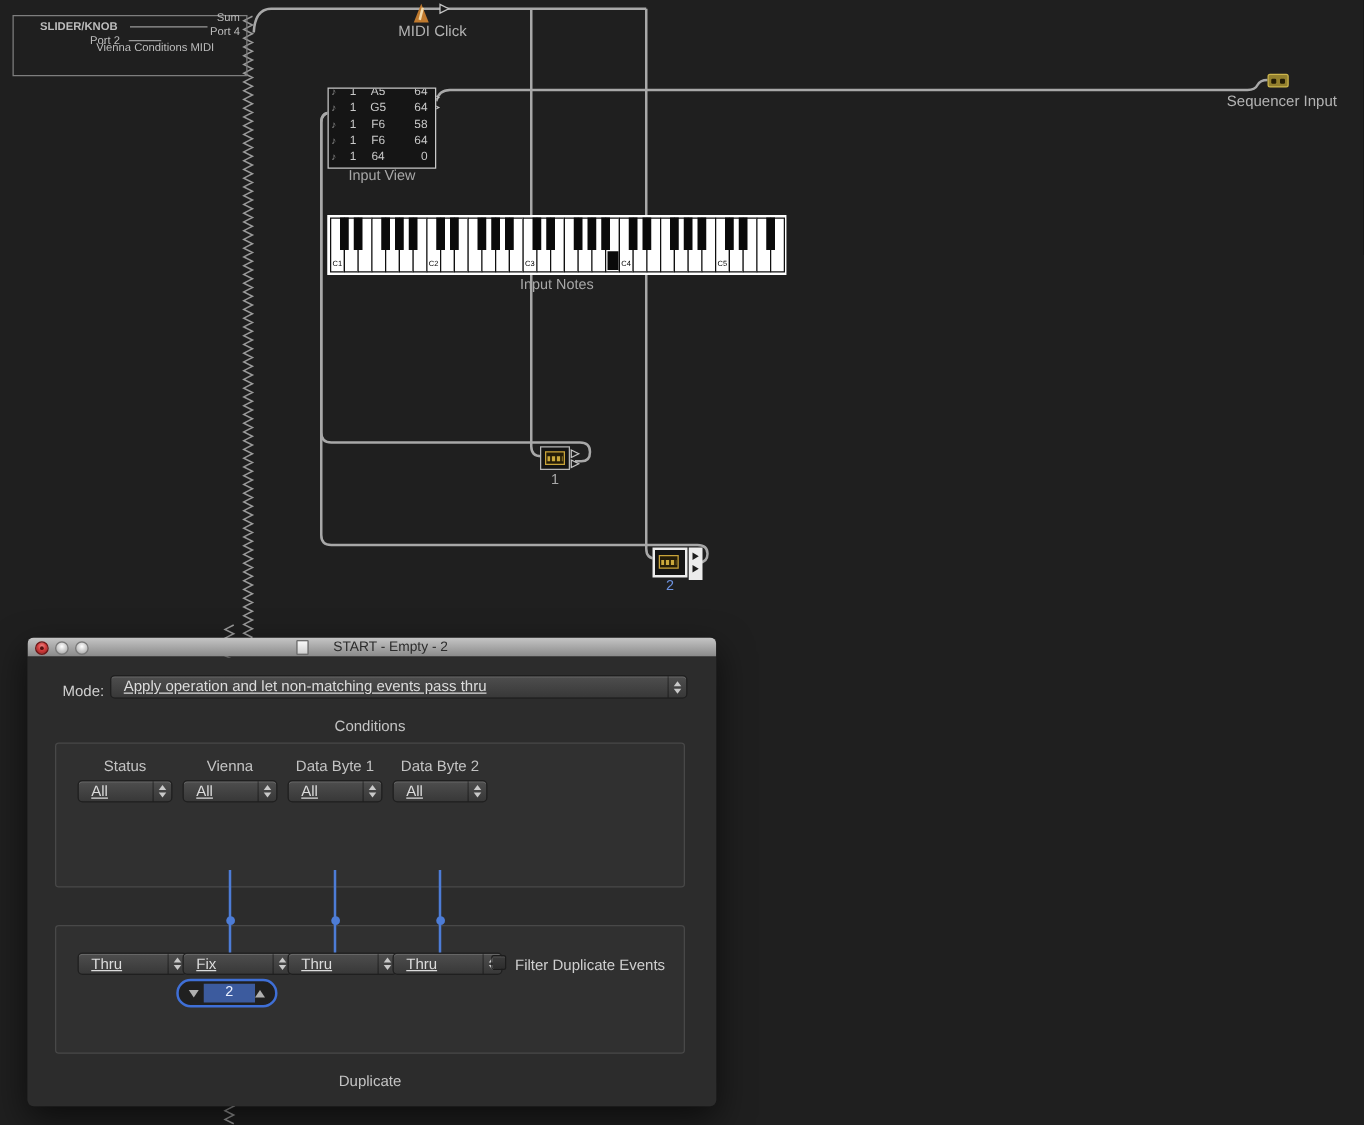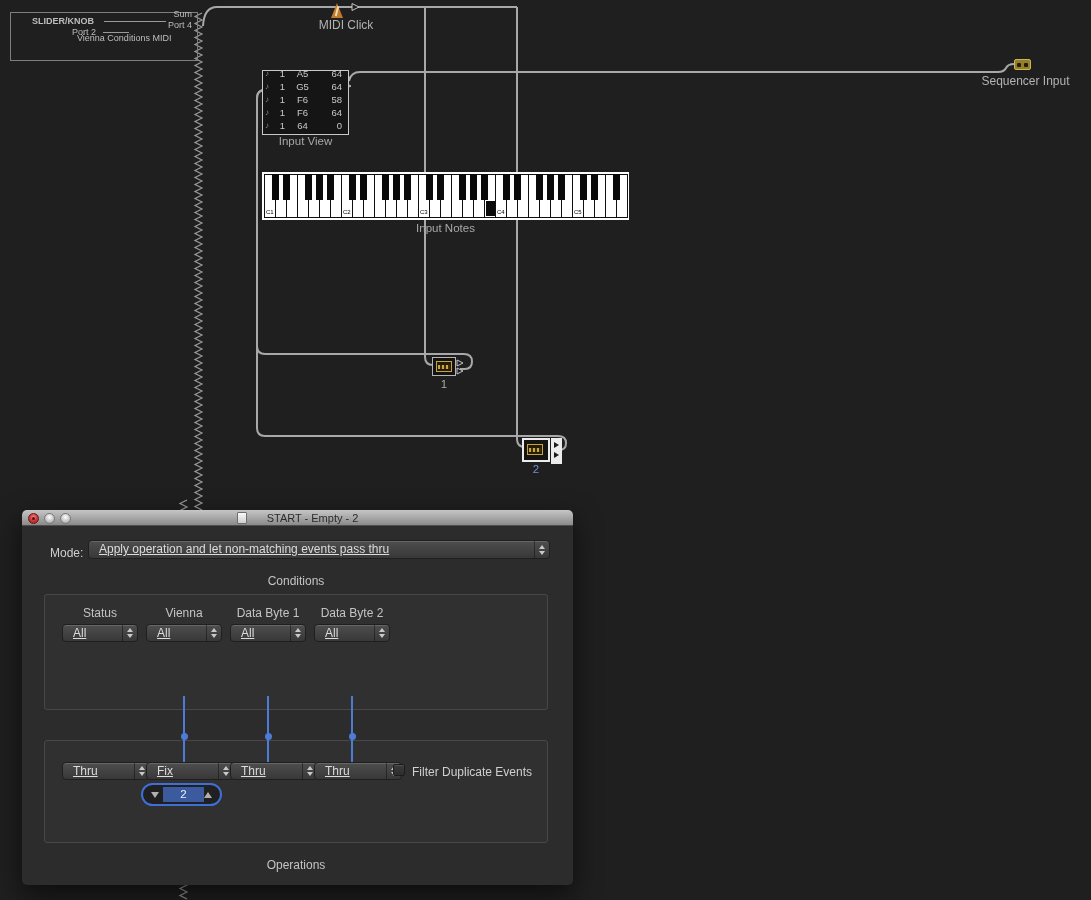--- a/index.html
+++ b/index.html
@@ -401,16 +401,16 @@
 
     <span class="cb"></span>
     <span class="cb-label">Filter Duplicate Events</span>
 
     <div class="stepper">
       <i class="st-dn"></i>
       <span class="st-val">2</span>
       <i class="st-up"></i>
     </div>
 
-    <div class="section-title ops-title">Operations</div>
+    <div class="section-title ops-title">Duplicate</div>
   </div>
 
 </div>
 
 </body></html>

